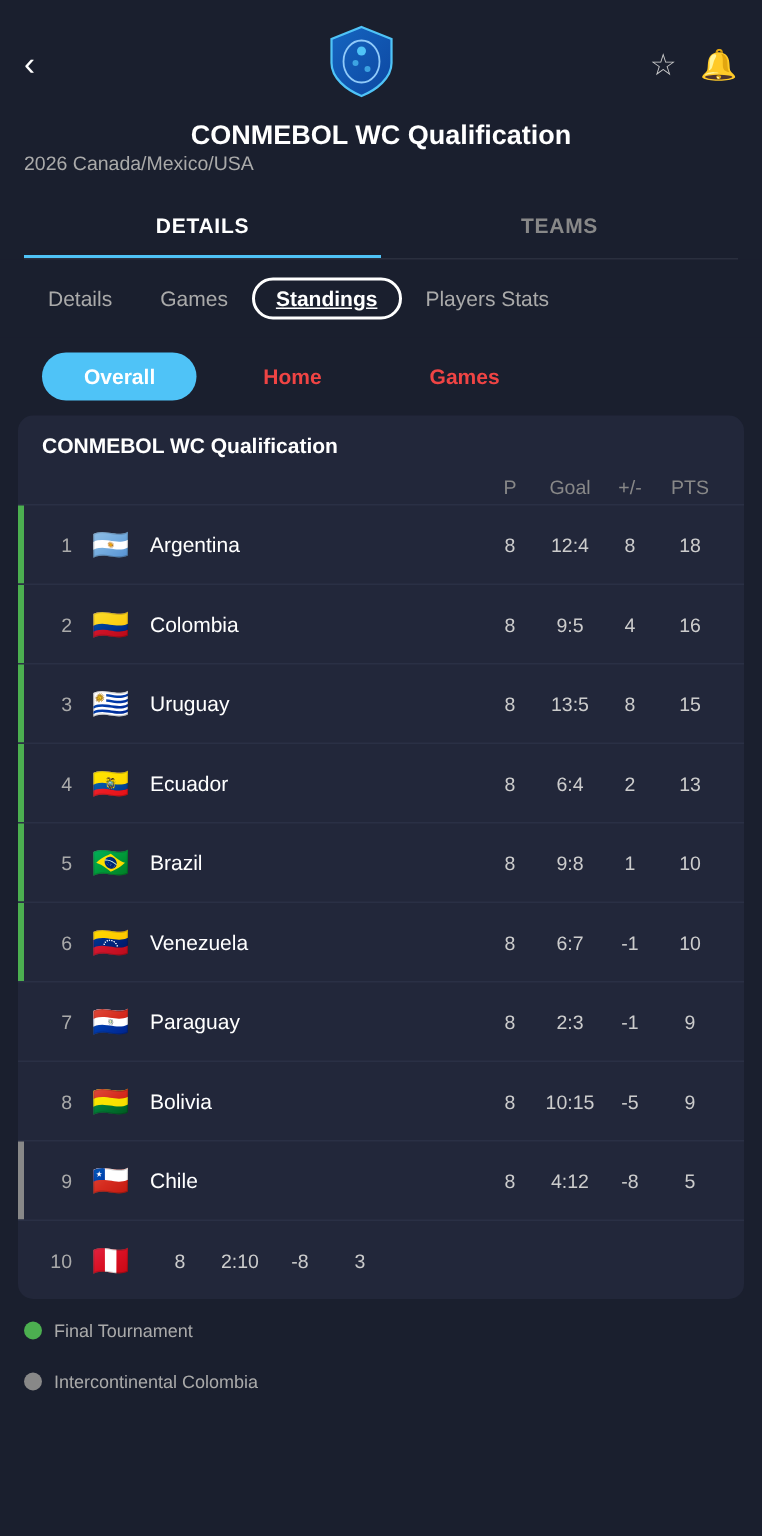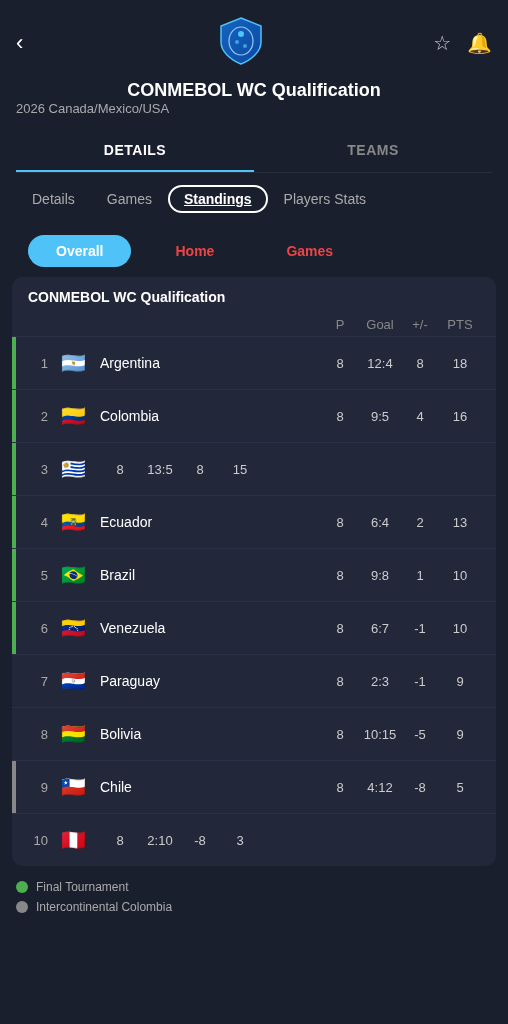--- a/index.html
+++ b/index.html
@@ -228,21 +228,21 @@
     }
 
     .qual-green { background: #4caf50; }
     .qual-gray { background: #888; }
 
     
     .legend {
       padding: 14px 16px;
       display: flex;
       flex-direction: column;
-      gap: 6px;
+      gap: 20px;
     }
 
     .legend-item {
       display: flex;
       align-items: center;
       gap: 8px;
       font-size: 12px;
       color: #aaa;
     }
 
@@ -337,20 +337,21 @@
     <div class="row-stat">8</div>
     <div class="row-stat">9:5</div>
     <div class="row-stat">4</div>
     <div class="row-stat">16</div>
   </div>
 
   <div class="table-row">
     <div class="qualification-bar qual-green"></div>
     <div class="row-rank">3</div>
     <div class="row-flag">🇺🇾</div>
+    <div class="row-name">Uruguay</div>
     <div class="row-stat">8</div>
     <div class="row-stat">13:5</div>
     <div class="row-stat">8</div>
     <div class="row-stat">15</div>
   </div>
 
   <div class="table-row">
     <div class="qualification-bar qual-green"></div>
     <div class="row-rank">4</div>
     <div class="row-flag">🇪🇨</div>

